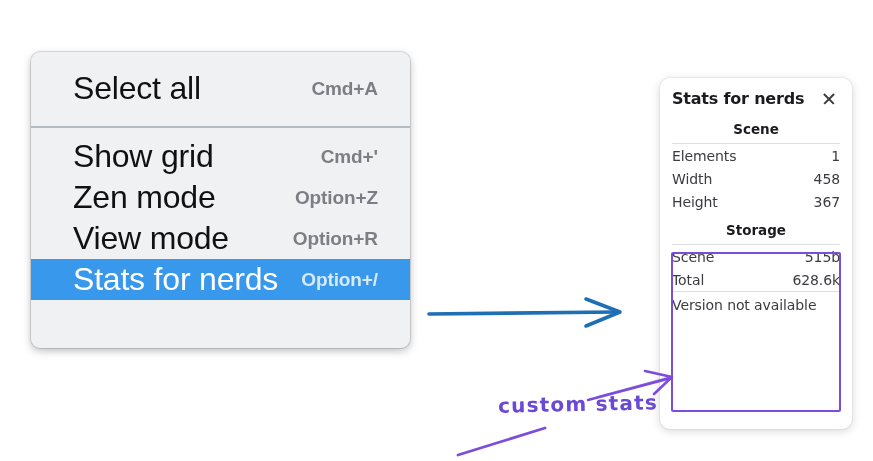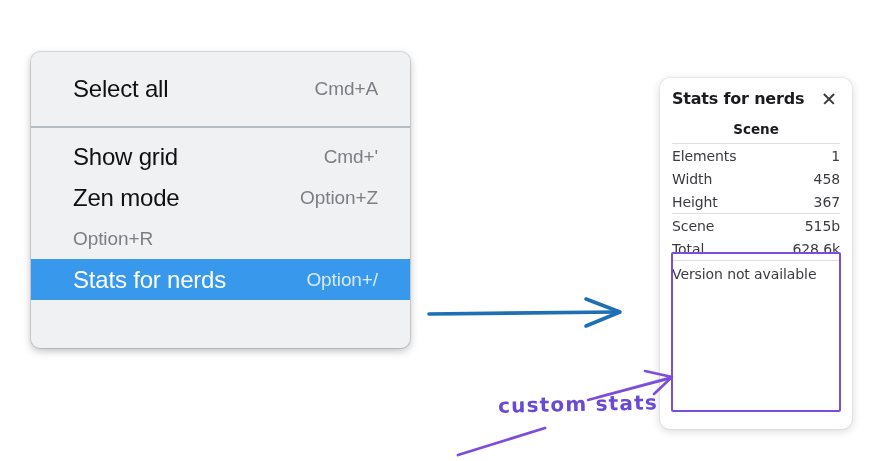--- a/index.html
+++ b/index.html
@@ -40,31 +40,32 @@
   }
   .menu-item {
     height: 41px;
     display: flex;
     align-items: center;
     justify-content: space-between;
     padding: 0 32px 0 42px;
     box-sizing: border-box;
   }
   .menu-item .mi-label {
-    font-size: 24px;
+    font-size: 32px;
     color: #111111;
     letter-spacing: -0.2px;
     white-space: nowrap;
     text-align: center;
   }
   .menu-item .mi-shortcut {
     font-size: 19px;
     color: #7b7f85;
     white-space: nowrap;
     letter-spacing: -0.1px;
+    font-weight: bold;
   }
   .menu-item.selected {
     background: #3898ec;
   }
   .menu-item.selected .mi-label { color: #ffffff; }
   .menu-item.selected .mi-shortcut { color: #d6eaf9; }
 
   
   #stats-panel {
     position: absolute;
@@ -195,20 +196,21 @@
   <div class="menu-group">
     <div class="menu-item">
       <span class="mi-label">Show grid</span>
       <span class="mi-shortcut">Cmd+'</span>
     </div>
     <div class="menu-item">
       <span class="mi-label">Zen mode</span>
       <span class="mi-shortcut">Option+Z</span>
     </div>
     <div class="menu-item">
+      <span class="mi-label">View mode</span>
       <span class="mi-shortcut">Option+R</span>
     </div>
     <div class="menu-item selected">
       <span class="mi-label">Stats for nerds</span>
       <span class="mi-shortcut">Option+/</span>
     </div>
   </div>
 </div>
 
 <div id="stats-panel">
@@ -226,20 +228,21 @@
   </div>
   <div class="stat-row">
     <span class="k">Width</span>
     <span class="v">458</span>
   </div>
   <div class="stat-row">
     <span class="k">Height</span>
     <span class="v">367</span>
   </div>
 
+  <div class="section-head">Storage</div>
   <div class="hrule"></div>
   <div class="stat-row">
     <span class="k">Scene</span>
     <span class="v">515b</span>
   </div>
   <div class="stat-row">
     <span class="k">Total</span>
     <span class="v">628.6k</span>
   </div>
 

